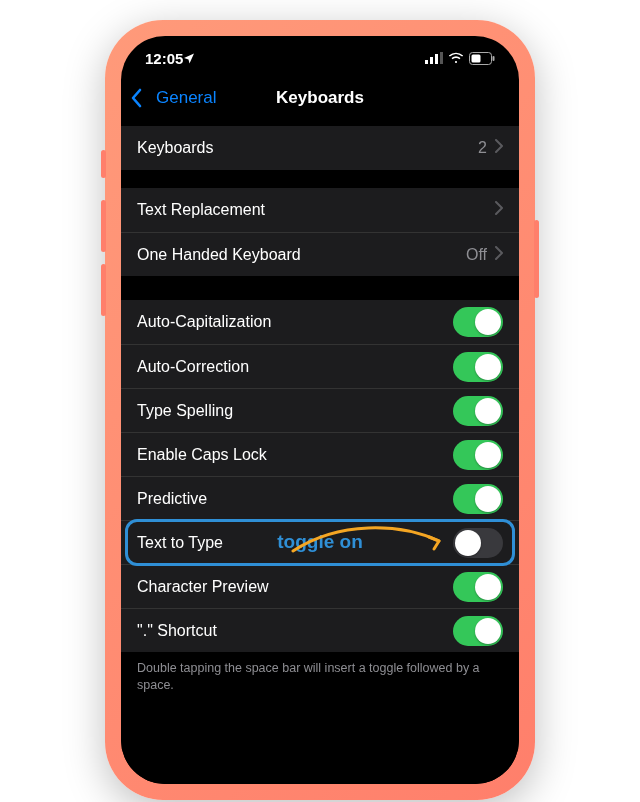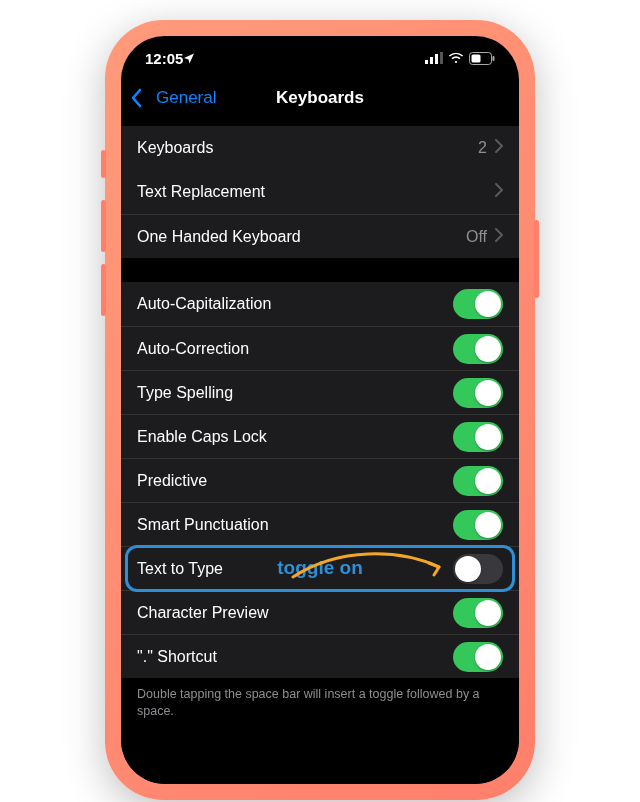--- a/index.html
+++ b/index.html
@@ -63,21 +63,21 @@
     .nav-bar {
       height: 40px;
       display: flex;
       align-items: center;
       position: relative;
       padding: 0 10px 4px 10px;
     }
     .back-btn { display: flex; align-items: center; color: #0a84ff; font-size: 17px; gap: 13px; cursor: pointer; }
     .nav-title { position: absolute; left:0; right:0; text-align:center; color:#fff; font-size:17px; font-weight:600; pointer-events:none; }
     .content { flex: 1; overflow-y: auto; background: #000; }
-    .group { margin-top: 0; }
+    .group { margin-top: 18px; }
     .group:first-child { margin-top: 6px; }
     .row {
       background: #1c1c1e;
       color: #fff;
       padding: 0 16px;
       height: 44px;
       display: flex;
       align-items: center;
       justify-content: space-between;
       font-size: 16px;
@@ -246,26 +246,20 @@
           <div class="toggle">
               <div class="knob"></div>
             </div>
         </div>
         <div class="row">
           <span>Predictive</span>
           <div class="toggle">
               <div class="knob"></div>
             </div>
         </div>
-        <div class="row">
-          <span>Smart Punctuation</span>
-          <div class="toggle">
-              <div class="knob"></div>
-            </div>
-        </div>
         <div class="row" style="position:relative;">
           <span>Text to Type</span>
           <div class="toggle off">
               <div class="knob"></div>
             </div>
           <div class="highlight-row"></div>
           <span class="annot-text">toggle on</span>
           <svg class="annot-arrow" viewBox="0 0 160 30">
             <path d="M4 26 C 50 -4, 110 -2, 150 16" stroke="#f5a623" stroke-width="3" fill="none" stroke-linecap="round"></path>
             <path d="M150 16 l-10 -4 M150 16 l-5 8" stroke="#f5a623" stroke-width="3" fill="none" stroke-linecap="round"></path>

